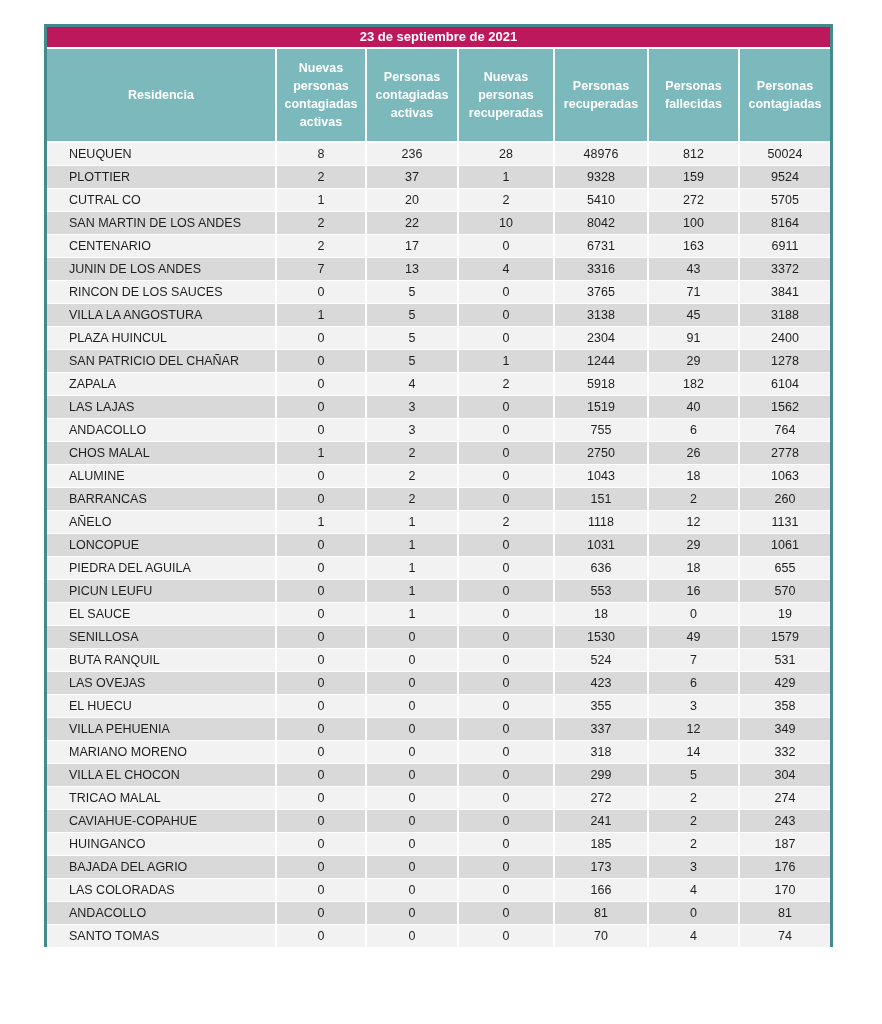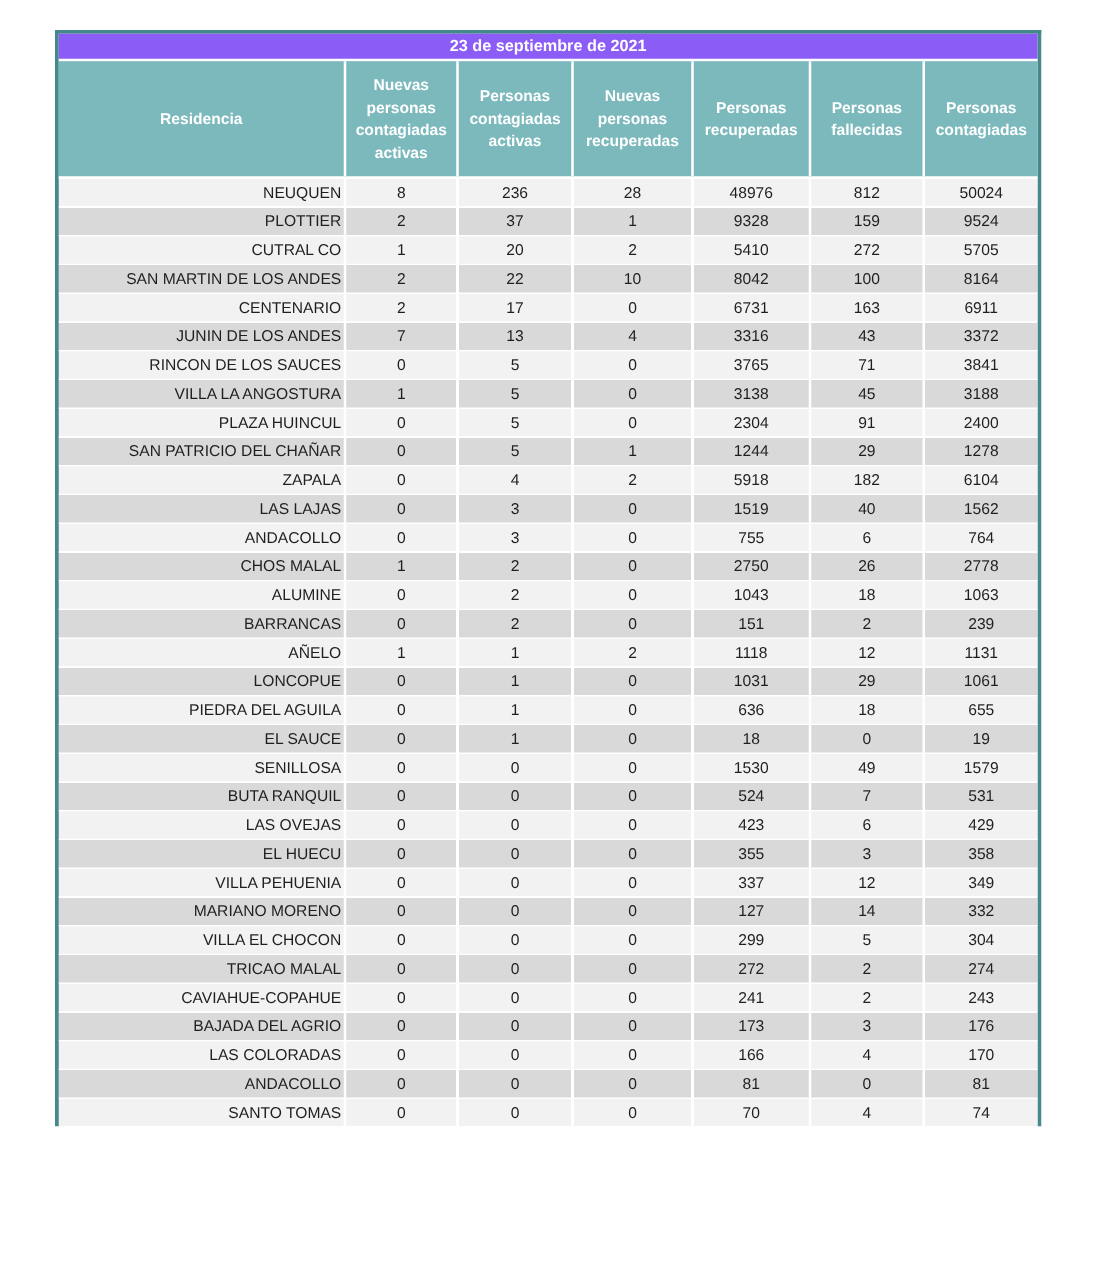--- a/index.html
+++ b/index.html
@@ -16,21 +16,21 @@
     left: 44px;
     top: 24px;
     width: 789px;
     box-sizing: border-box;
     border: 3px solid #45898c;
     border-bottom: none;
   }
   .title-bar {
     height: 20px;
     line-height: 20px;
-    background: #8b5cf6;
+    background: #be185d;
     color: #ffffff;
     font-size: 13px;
     font-weight: bold;
     text-align: center;
     border-bottom: 2px solid #ffffff;
   }
   table.data {
     border-collapse: collapse;
     table-layout: fixed;
     width: 783px;
@@ -60,21 +60,21 @@
     height: 22px;
     font-size: 12.5px;
     color: #1f1f1f;
     padding: 0 2px;
     border-left: 2px solid #ffffff;
     border-top: 1px solid #ffffff;
     white-space: nowrap;
     overflow: hidden;
   }
   td.c0 {
-    text-align: right;
+    text-align: left;
     padding-left: 22px;
     border-left: none;
   }
   td.num { text-align: center; }
   tbody tr:nth-child(odd)  td { background: #f2f2f2; }
   tbody tr:nth-child(even) td { background: #d9d9d9; }
 </style>
 </head>
 <body>
 
@@ -237,21 +237,21 @@
           <td class="c5 num">18</td>
           <td class="c6 num">1063</td>
         </tr>
         <tr>
           <td class="c0 name">BARRANCAS</td>
           <td class="c1 num">0</td>
           <td class="c2 num">2</td>
           <td class="c3 num">0</td>
           <td class="c4 num">151</td>
           <td class="c5 num">2</td>
-          <td class="c6 num">239</td>
+          <td class="c6 num">260</td>
         </tr>
         <tr>
           <td class="c0 name">AÑELO</td>
           <td class="c1 num">1</td>
           <td class="c2 num">1</td>
           <td class="c3 num">2</td>
           <td class="c4 num">1118</td>
           <td class="c5 num">12</td>
           <td class="c6 num">1131</td>
         </tr>
@@ -267,20 +267,29 @@
         <tr>
           <td class="c0 name">PIEDRA DEL AGUILA</td>
           <td class="c1 num">0</td>
           <td class="c2 num">1</td>
           <td class="c3 num">0</td>
           <td class="c4 num">636</td>
           <td class="c5 num">18</td>
           <td class="c6 num">655</td>
         </tr>
         <tr>
+          <td class="c0 name">PICUN LEUFU</td>
+          <td class="c1 num">0</td>
+          <td class="c2 num">1</td>
+          <td class="c3 num">0</td>
+          <td class="c4 num">553</td>
+          <td class="c5 num">16</td>
+          <td class="c6 num">570</td>
+        </tr>
+        <tr>
           <td class="c0 name">EL SAUCE</td>
           <td class="c1 num">0</td>
           <td class="c2 num">1</td>
           <td class="c3 num">0</td>
           <td class="c4 num">18</td>
           <td class="c5 num">0</td>
           <td class="c6 num">19</td>
         </tr>
         <tr>
           <td class="c0 name">SENILLOSA</td>
@@ -325,21 +334,21 @@
           <td class="c3 num">0</td>
           <td class="c4 num">337</td>
           <td class="c5 num">12</td>
           <td class="c6 num">349</td>
         </tr>
         <tr>
           <td class="c0 name">MARIANO MORENO</td>
           <td class="c1 num">0</td>
           <td class="c2 num">0</td>
           <td class="c3 num">0</td>
-          <td class="c4 num">127</td>
+          <td class="c4 num">318</td>
           <td class="c5 num">14</td>
           <td class="c6 num">332</td>
         </tr>
         <tr>
           <td class="c0 name">VILLA EL CHOCON</td>
           <td class="c1 num">0</td>
           <td class="c2 num">0</td>
           <td class="c3 num">0</td>
           <td class="c4 num">299</td>
           <td class="c5 num">5</td>
@@ -355,20 +364,29 @@
           <td class="c6 num">274</td>
         </tr>
         <tr>
           <td class="c0 name">CAVIAHUE-COPAHUE</td>
           <td class="c1 num">0</td>
           <td class="c2 num">0</td>
           <td class="c3 num">0</td>
           <td class="c4 num">241</td>
           <td class="c5 num">2</td>
           <td class="c6 num">243</td>
+        </tr>
+        <tr>
+          <td class="c0 name">HUINGANCO</td>
+          <td class="c1 num">0</td>
+          <td class="c2 num">0</td>
+          <td class="c3 num">0</td>
+          <td class="c4 num">185</td>
+          <td class="c5 num">2</td>
+          <td class="c6 num">187</td>
         </tr>
         <tr>
           <td class="c0 name">BAJADA DEL AGRIO</td>
           <td class="c1 num">0</td>
           <td class="c2 num">0</td>
           <td class="c3 num">0</td>
           <td class="c4 num">173</td>
           <td class="c5 num">3</td>
           <td class="c6 num">176</td>
         </tr>

